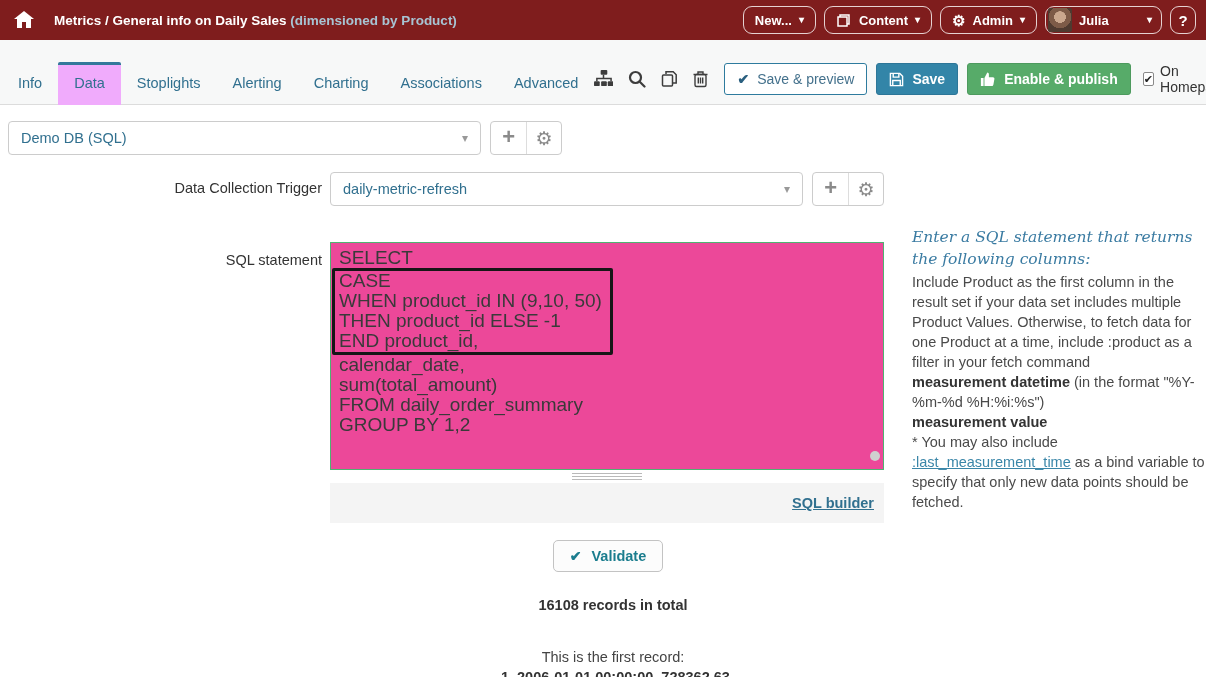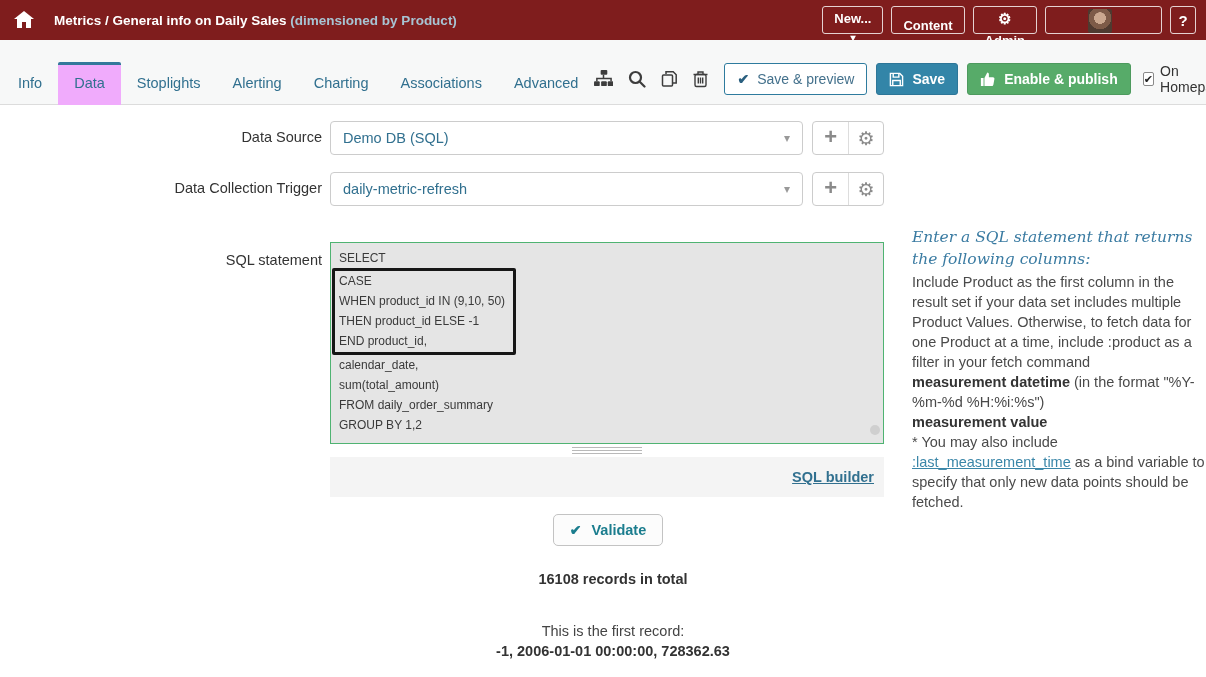--- a/index.html
+++ b/index.html
@@ -5,22 +5,22 @@
   * { margin:0; padding:0; box-sizing:border-box; }
   html,body { width:1206px; height:677px; background:#fff; font-family:"Liberation Sans", sans-serif; color:#333; overflow:hidden; }
   .page { position:relative; width:1206px; height:677px; }
 
   
   .topbar { display:flex; align-items:center; height:40px; background:#7f1d1d; padding:0 10px; }
   .home-ic { width:24px; height:24px; color:#fff; margin-left:2px; cursor:pointer; }
   .crumb { margin-left:18px; font-size:13.5px; font-weight:bold; color:#fff; white-space:nowrap; }
   .crumb .muted { color:#a7c4d3; font-weight:bold; }
   .topbar .spacer { flex:1; }
-  .tb-btn { display:flex; align-items:center; gap:7px; border:1px solid rgba(255,255,255,.8); border-radius:3px;
-            color:#fff; font-size:13px; font-weight:bold; padding:4px 11px; margin-left:8px; height:28px; cursor:pointer;flex-direction:column; }
+  .tb-btn { display:flex; align-items:center; gap:7px; border:1px solid rgba(255,255,255,.8); border-radius:9px;
+            color:#fff; font-size:13px; font-weight:bold; padding:4px 11px; margin-left:8px; height:28px; cursor:pointer; }
   .tb-btn .caret { font-size:10px; line-height:1; }
   .tb-btn svg { display:block; }
   .tb-btn .gear-glyph { font-size:15px; line-height:1; }
   .user-btn { width:117px; padding:2px 9px 2px 2px; }
   .user-btn .caret { margin-left:auto; }
   .avatar { width:24px; height:24px; border-radius:2px; flex:0 0 24px;
             background: radial-gradient(circle at 50% 38%, #caa88f 0 30%, #7d5b48 31% 58%, #4e3a30 59% 100%);
             background-color:#6c5347; }
   .help-btn { width:26px; justify-content:center; padding:4px 0; font-size:15px; }
 
@@ -47,21 +47,21 @@
   .fctrl { margin-left:8px; width:554px; display:flex; align-items:center; }
   .select { width:474px; height:34px; border:1px solid #ccc; border-radius:4px; background:#fff; display:flex; align-items:center; padding:0 12px; font-size:14.5px; color:#31708f; cursor:pointer; }
   .select .caret { margin-left:auto; color:#999; font-size:12px; }
   .addcfg { display:flex; margin-left:9px; border:1px solid #ccc; border-radius:4px; height:34px; overflow:hidden; background:#fff; }
   .addcfg .cell { width:35px; display:flex; align-items:center; justify-content:center; color:#8a8a8a; cursor:pointer; }
   .addcfg .cell + .cell { border-left:1px solid #ddd; }
   .plus-glyph { font-size:22px; font-weight:bold; line-height:1; margin-top:-2px; }
   .gear-gray { font-size:19px; line-height:1; }
 
   .sqlrow { margin-bottom:0; }
-  .sqlbox { position:relative; width:554px; height:202px; border:1px solid #4fb372; background:#e5e5e5; font-size:12px; line-height:20px; color:#3a3a3a; padding:5px 8px; cursor:text; }
+  .sqlbox { position:relative; width:554px; height:228px; border:1px solid #4fb372; background:#ec4899; font-size:19px; line-height:20px; color:#3a3a3a; padding:5px 8px; cursor:text; }
   .annot { display:inline-block; border:3px solid #161616; border-radius:2px; margin-left:-7px; padding:0 8px 1px 4px; }
   .scrolldot { position:absolute; right:3px; bottom:8px; width:10px; height:10px; border-radius:50%; background:#cfcfcf; cursor:pointer; }
   .resizer { width:554px; height:13px; background:#fff; display:flex; align-items:center; justify-content:center; cursor:row-resize; }
   .grip { width:70px; height:7px; background:repeating-linear-gradient(#b9b9b9 0 1px, transparent 1px 3px); }
   .builderbar { width:554px; height:40px; background:#f4f4f4; display:flex; align-items:center; justify-content:flex-end; padding-right:10px; }
   .tlink { color:#31708f; font-weight:bold; text-decoration:underline; font-size:14.5px; cursor:pointer; }
 
   .validate { margin:17px 0 0 2px; display:inline-flex; align-items:center; gap:10px; background:#fcfcfc; border:1px solid #c3c3c3; border-radius:5px; padding:7px 16px; color:#1b7d8e; font-weight:bold; font-size:14.5px; cursor:pointer; }
   .validate .chk { font-size:14px; }
   .res-total { margin:25px 0 0 12px; font-weight:bold; font-size:14.5px; color:#333; }
@@ -177,21 +177,20 @@
       <div class="onhome">
         <span class="cbx">✔</span>
         <span>On Homepage</span>
       </div>
     </div>
   </div>
 
   <div class="content">
 
     <div class="frow">
-      <div class="flabel">Data Source</div>
       <div class="fctrl">
         <div class="select">
           <span>Demo DB (SQL)</span>
           <span class="caret">▾</span>
         </div>
         <div class="addcfg">
           <span class="cell">
               <span class="plus-glyph">+</span>
             </span>
           <span class="cell">

